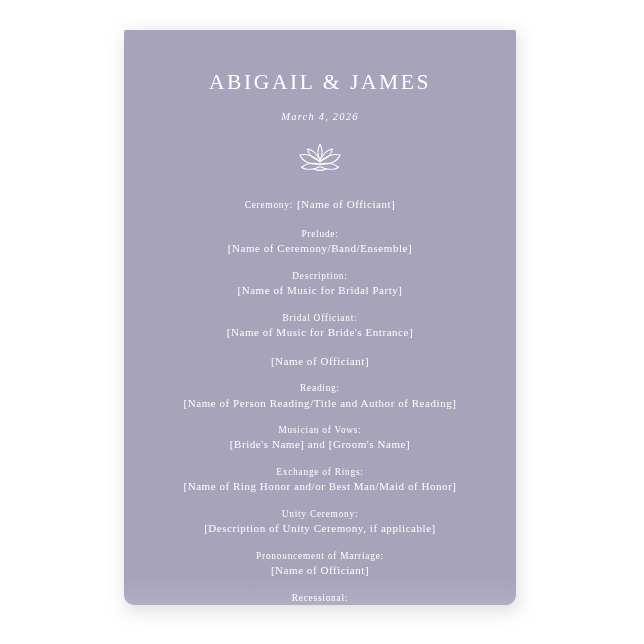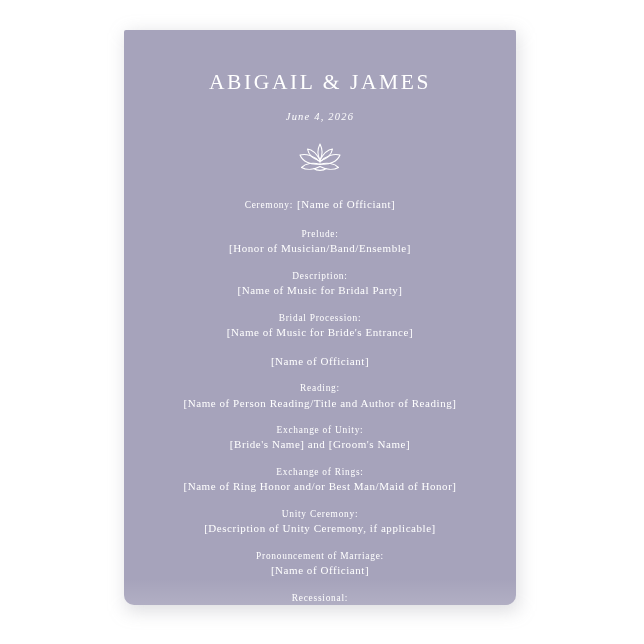--- a/index.html
+++ b/index.html
@@ -113,21 +113,21 @@
 
 <div id="canvas">
 
   <div class="card-shadow"></div>
 
   <div class="card">
     <div class="card-inner">
 
       <div class="names">ABIGAIL &amp; JAMES</div>
 
-      <div class="date">June 4, 2026</div>
+      <div class="date">March 4, 2026</div>
 
       <div class="ornament">
         <svg width="62" height="40" viewBox="0 0 62 40" aria-hidden="true">
           <g fill="none" stroke="#ffffff" stroke-width="1.1" stroke-linecap="round" stroke-linejoin="round">
             <path d="M31 6 C28.5 11, 28.2 17, 31 22 C33.8 17, 33.5 11, 31 6 Z"></path>
             <path d="M31 22 C27.5 15.5, 22.5 11.5, 18.5 11 C19.5 16.5, 24 21, 31 23"></path>
             <path d="M31 22 C34.5 15.5, 39.5 11.5, 43.5 11 C42.5 16.5, 38 21, 31 23"></path>
             <path d="M31 24 C25 17.5, 17 15.5, 11 17 C13.5 23, 21 27.5, 31 26"></path>
             <path d="M31 24 C37 17.5, 45 15.5, 51 17 C48.5 23, 41 27.5, 31 26"></path>
             <path d="M31 26.5 C24 24, 16.5 25.5, 12.5 29.5 C18 32.5, 25.5 31.5, 31 28.5"></path>
@@ -139,44 +139,44 @@
 
       <div class="program">
 
         <div class="entry single">
           <span class="label">Ceremony:</span>
           <span class="value">[Name of Officiant]</span>
         </div>
 
         <div class="entry">
           <span class="label">Prelude:</span>
-          <span class="value">[Honor of Musician/Band/Ensemble]</span>
+          <span class="value">[Name of Ceremony/Band/Ensemble]</span>
         </div>
 
         <div class="entry">
           <span class="label">Description:</span>
           <span class="value">[Name of Music for Bridal Party]</span>
         </div>
 
         <div class="entry">
-          <span class="label">Bridal Procession:</span>
+          <span class="label">Bridal Officiant:</span>
           <span class="value">[Name of Music for Bride's Entrance]</span>
         </div>
 
         <div class="entry">
           <span class="value">[Name of Officiant]</span>
         </div>
 
         <div class="entry">
           <span class="label">Reading:</span>
           <span class="value">[Name of Person Reading/Title and Author of Reading]</span>
         </div>
 
         <div class="entry">
-          <span class="label">Exchange of Unity:</span>
+          <span class="label">Musician of Vows:</span>
           <span class="value">[Bride's Name] and [Groom's Name]</span>
         </div>
 
         <div class="entry">
           <span class="label">Exchange of Rings:</span>
           <span class="value">[Name of Ring Honor and/or Best Man/Maid of Honor]</span>
         </div>
 
         <div class="entry">
           <span class="label">Unity Ceremony:</span>

